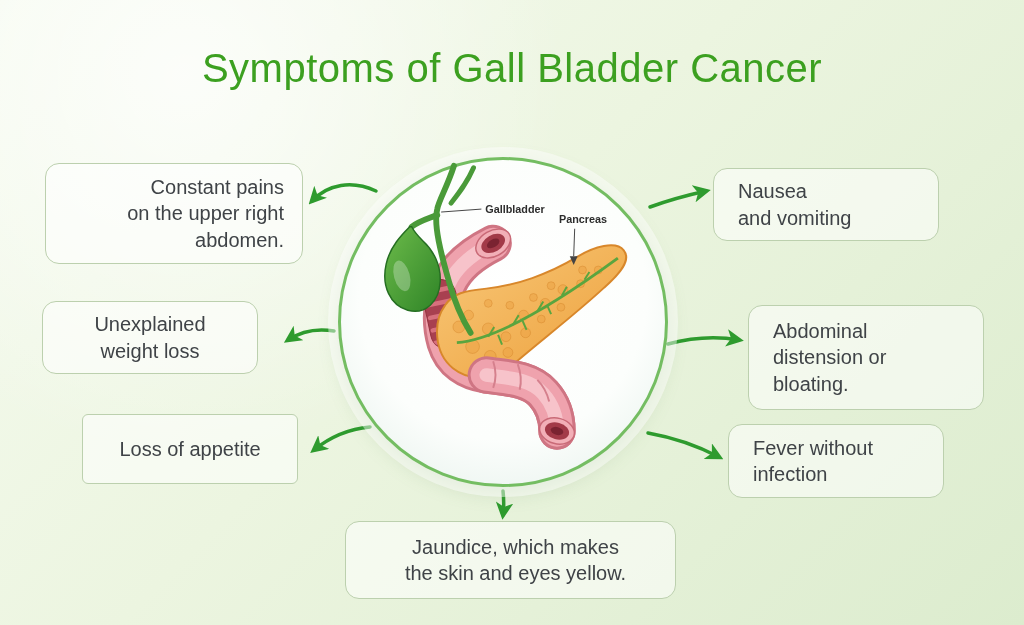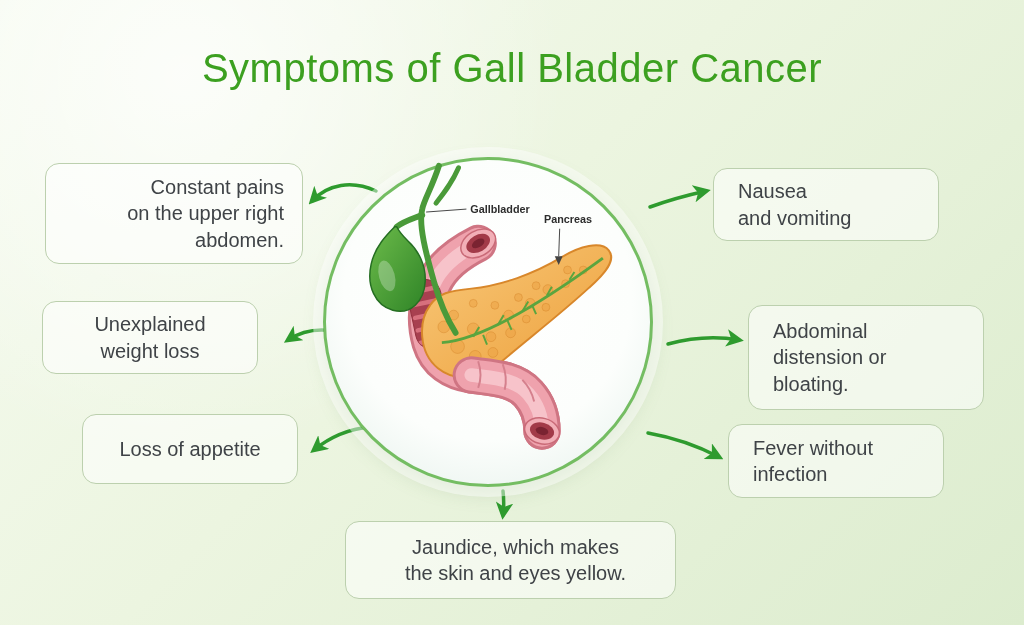--- a/index.html
+++ b/index.html
@@ -16,37 +16,37 @@
       radial-gradient(circle at 18% 12%, rgba(255,255,255,.75) 0%, rgba(255,255,255,0) 38%),
       linear-gradient(135deg,#f6fbf0 0%, #ecf5e0 45%, #dcecce 100%);
   }
   .title{
     position:absolute;left:0;top:46px;width:100%;margin:0;
     text-align:center;font-size:40px;font-weight:400;letter-spacing:.5px;
     color:var(--title-green,#3ca020);
   }
   .arrows{position:absolute;left:0;top:0;width:1024px;height:625px;pointer-events:none;}
   .circle{
-    position:absolute;left:323px;top:157px;width:330px;height:330px;border-radius:50%;
+    position:absolute;left:338px;top:157px;width:330px;height:330px;border-radius:50%;
     background:radial-gradient(circle at 50% 42%, #ffffff 0%, #fcfefc 58%, #e4f0ea 96%);
     border:3px solid #74bd62;
     box-shadow:0 0 0 10px rgba(255,255,255,.45), 0 6px 20px rgba(110,150,100,.22);
   }
   .circle svg{position:absolute;left:0;top:0;width:100%;height:100%;}
   .box{
     position:absolute;display:flex;align-items:center;
     border:1px solid var(--box-border,#bcd0ae);border-radius:14px;
     background:rgba(255,255,255,.55);
     color:var(--text,#3f4347);font-size:20px;line-height:1.32;
     padding:10px 18px;
   }
   .box span{white-space:pre-line;display:block;width:100%;}
   .box-pain{left:45px;top:163px;width:258px;height:101px;text-align:right;}
   .box-weight{left:42px;top:301px;width:216px;height:73px;justify-content:center;text-align:center;}
-  .box-appetite{left:82px;top:414px;width:216px;height:70px;justify-content:center;text-align:center;}
+  .box-appetite{left:82px;top:414px;width:216px;height:70px;justify-content:center;text-align:center;border-radius:6px;}
   .box-nausea{left:713px;top:168px;width:226px;height:73px;justify-content:center;text-align:left;padding-left:24px;}
   .box-distension{left:748px;top:283px;width:236px;height:105px;justify-content:flex-start;text-align:left;padding-left:24px;margin-top:22px;}
   .box-fever{left:728px;top:424px;width:216px;height:74px;justify-content:flex-end;text-align:left;padding-left:24px;}
   .box-jaundice{left:345px;top:521px;width:331px;height:78px;justify-content:center;text-align:center;padding-left:28px;}
   .organ-label{font-family:"Liberation Sans",sans-serif;font-size:11px;font-weight:700;fill:#2d2d2d;}
 </style>
 </head>
 <body>
 
 <div class="stage">

